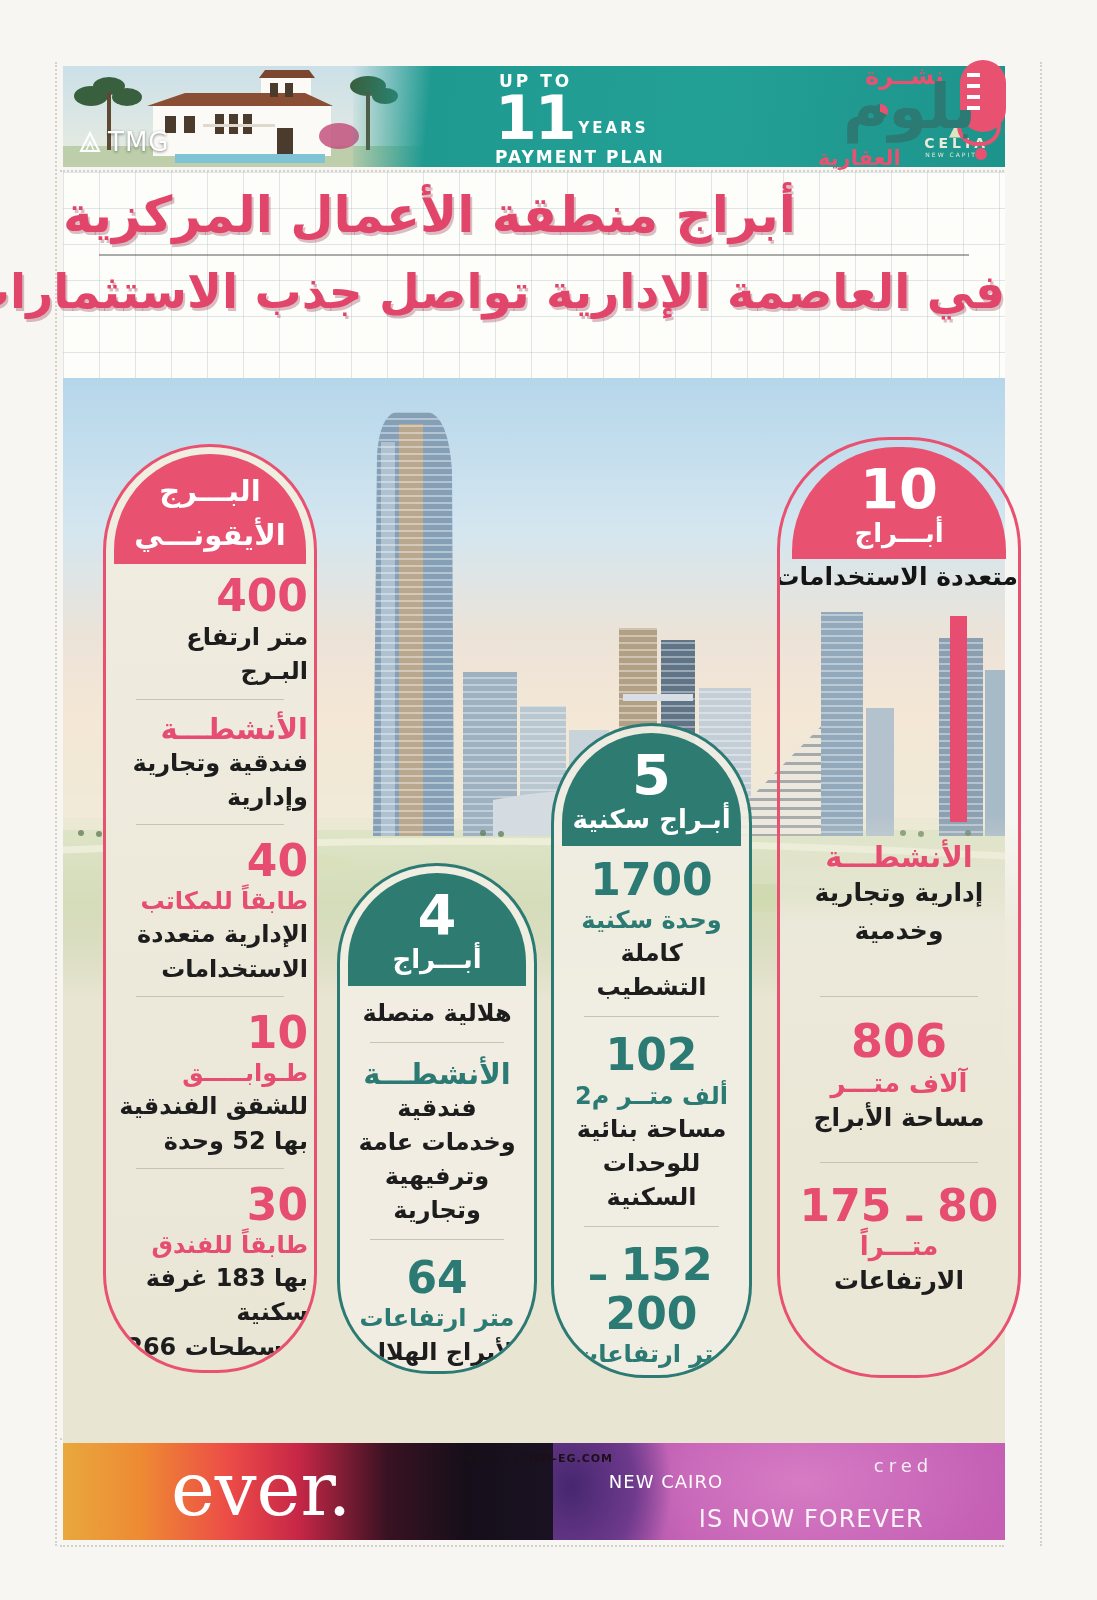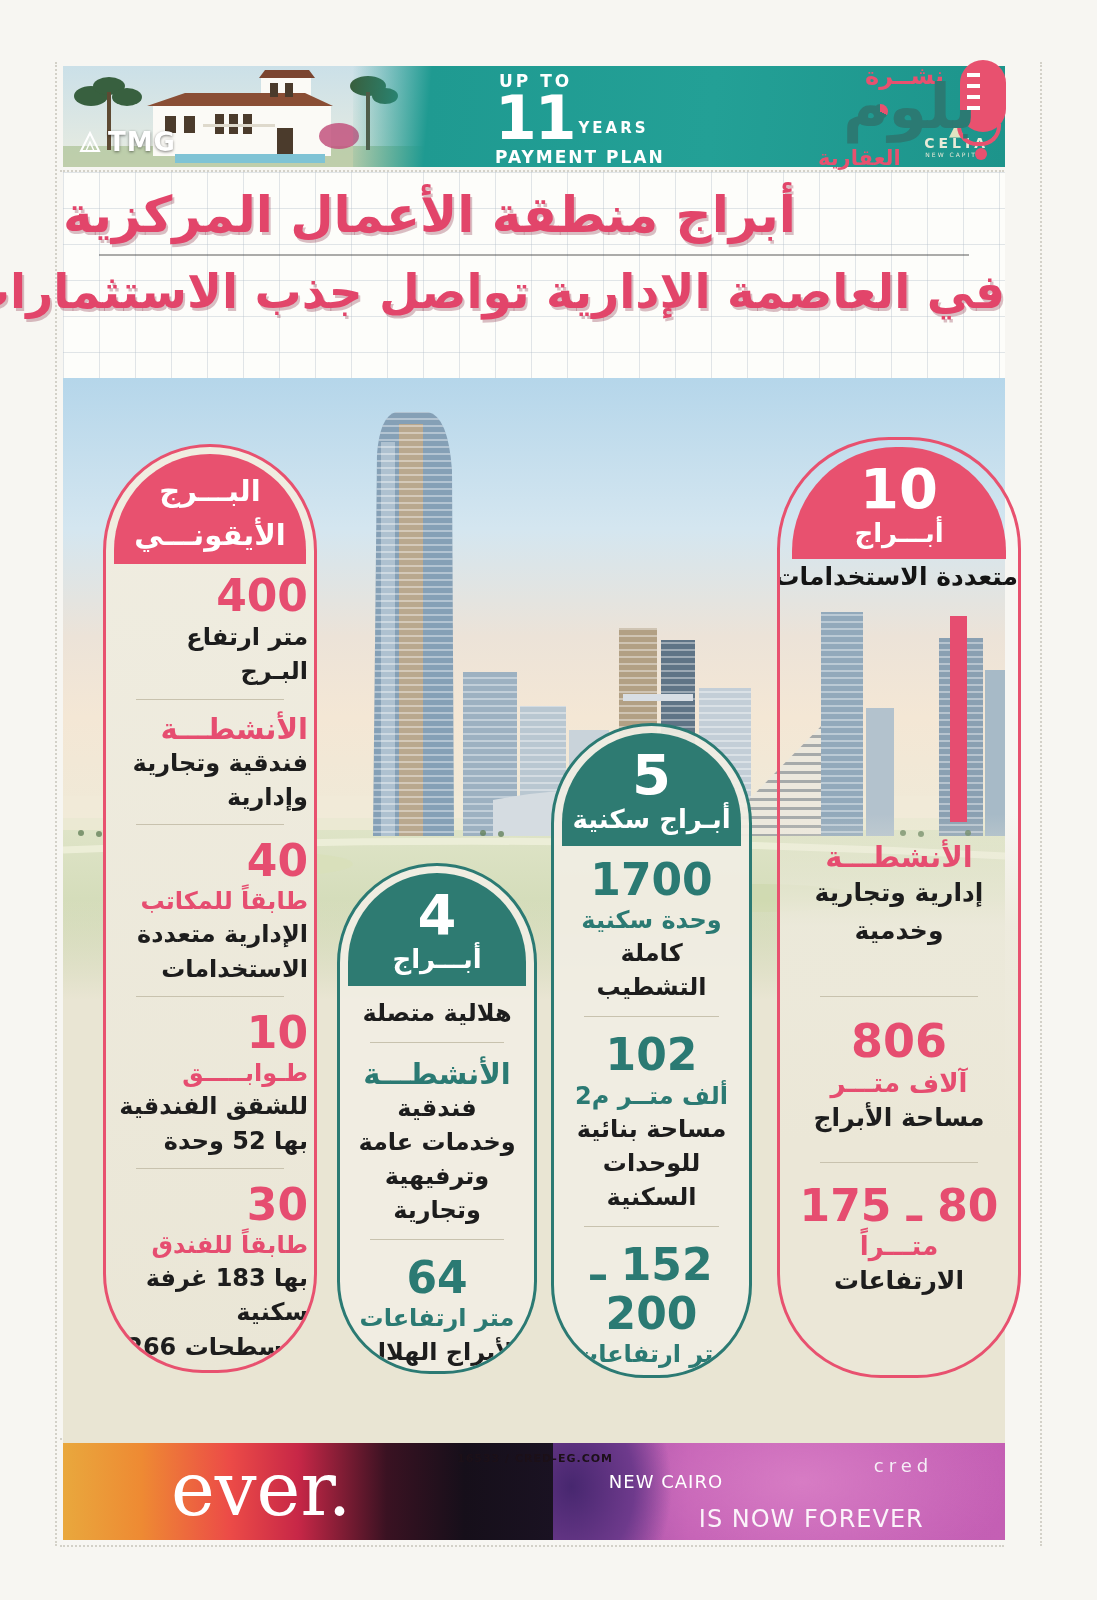--- a/index.html
+++ b/index.html
@@ -8,21 +8,21 @@
 
   
   .vdot { position:absolute; top:62px; height:1484px; border-left:2px dotted #d3d1c8; }
   .hdot { position:absolute; left:60px; width:944px; border-top:2px dotted #d3d1c8; }
 
   
   .header { position:absolute; left:63px; top:66px; width:942px; height:101px; overflow:hidden; }
   .villa { position:absolute; left:0; top:0; width:370px; height:101px; }
   .tealband { position:absolute; left:290px; right:0; top:0; bottom:0;
               background:linear-gradient(95deg, rgba(31,154,145,0) 0%, #1f9a91 12%, #23a096 55%, #1d948b 100%); }
-  .tmg { position:absolute; left:16px; bottom:10px; color:#fff; font-weight:bold; font-size:26px;
+  .tmg { position:absolute; left:16px; bottom:10px; color:#fff; font-weight:normal; font-size:26px;
          letter-spacing:1px; text-shadow:0 1px 3px rgba(0,0,0,.5); display:flex; align-items:center; gap:7px; }
   .offer { position:absolute; left:432px; top:5px; color:#fff; width:200px; }
   .offer .upto { font-size:17px; letter-spacing:3px; font-weight:bold; margin-left:4px; }
   .offer .row { line-height:0.9; }
   .offer .eleven { font-size:60px; font-weight:bold; letter-spacing:-2px; }
   .offer .years { font-size:15px; letter-spacing:3px; font-weight:bold; position:relative; top:-6px; left:4px; }
   .offer .plan { font-size:17px; letter-spacing:2px; font-weight:bold; margin-top:2px; }
   .celia { position:absolute; right:16px; bottom:9px; text-align:center; color:#e9ead8; }
   .celia .tri { font-size:20px; line-height:14px; color:#dfe3c2; }
   .celia .cname { font-size:14px; letter-spacing:4px; font-weight:bold; }

